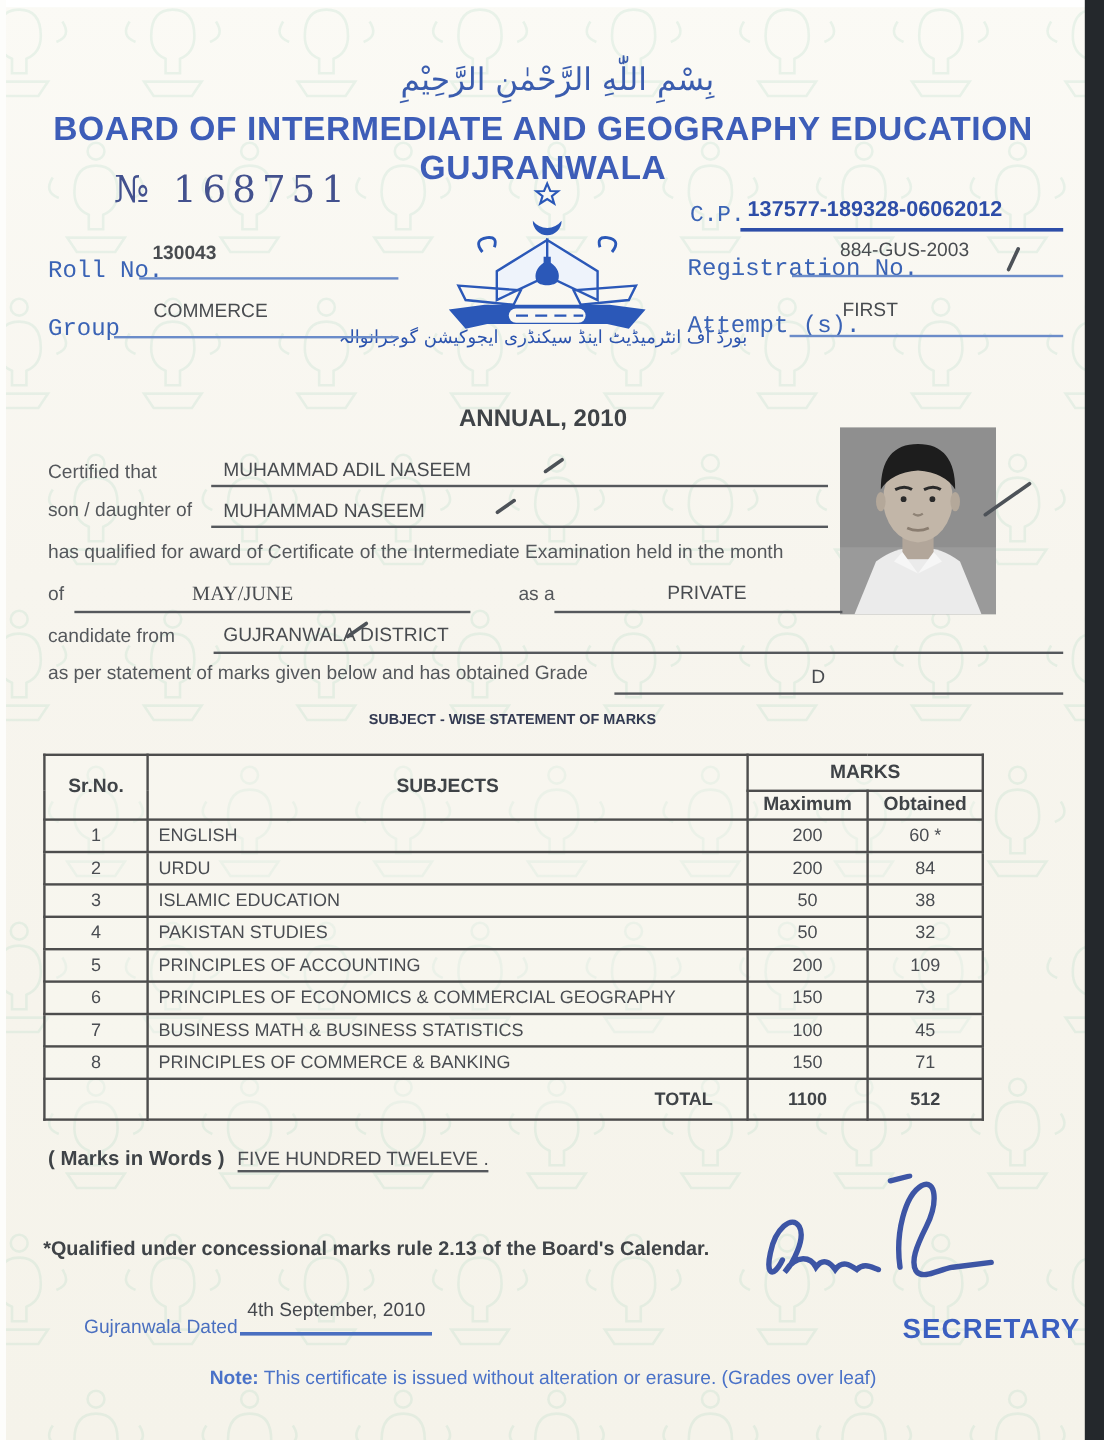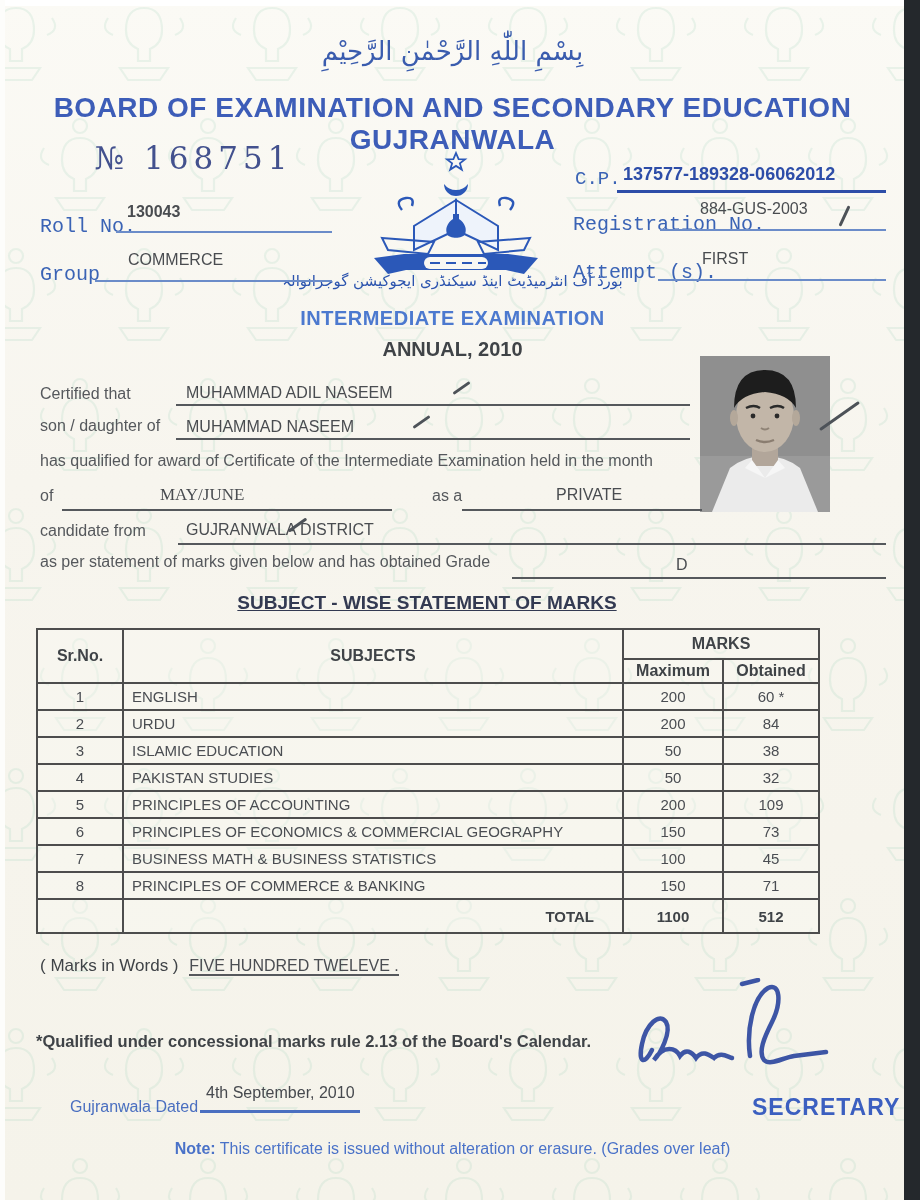--- a/index.html
+++ b/index.html
@@ -124,22 +124,22 @@
         <use href="#wm-motif" x="674" y="1150"></use>
         <use href="#wm-motif" x="802" y="1150"></use>
         <use href="#wm-motif" x="930" y="1150"></use>
       </g>
   </svg>
 
   <div class="edge-top"></div>
   <div class="edge-left"></div>
   <div class="edge-right"></div>
 
-  <div class="abs ctr" style="top:36px;font-size:26px;color:#3a5cae;font-family:'DejaVu Sans',sans-serif;">بِسْمِ اللّٰهِ الرَّحْمٰنِ الرَّحِيْمِ</div>
-  <div class="abs ctr title" style="top:92px;">BOARD OF EXAMINATION AND SECONDARY EDUCATION</div>
+  <div class="abs ctr" style="top:52px;font-size:26px;color:#3a5cae;font-family:'DejaVu Sans',sans-serif;margin-left:12px;">بِسْمِ اللّٰهِ الرَّحْمٰنِ الرَّحِيْمِ</div>
+  <div class="abs ctr title" style="top:92px;">BOARD OF INTERMEDIATE AND GEOGRAPHY EDUCATION</div>
   <div class="abs ctr title" style="top:124px;">GUJRANWALA</div>
 
   <div class="abs" style="left:95px;top:140px;font-family:'DejaVu Serif',serif;font-size:31px;color:#43518e;">
     <span>№</span>&nbsp;&nbsp;<span style="letter-spacing:5px;">168751</span>
   </div>
 
   <div class="abs blue-serif" style="left:575px;top:168px;font-size:19px;">C.P.</div>
   <div class="abs" style="left:623px;top:164px;font-size:18px;font-weight:bold;color:#2d4da8;">137577-189328-06062012</div>
   <div class="uline-navy" style="left:617px;top:190px;width:269px;"></div>
 
@@ -169,21 +169,20 @@
   <div class="tick" style="left:843px;top:205px;width:3px;height:22px;"></div>
 
   <div class="abs blue-serif" style="left:40px;top:263px;font-size:20px;">Group</div>
   <div class="abs fieldval" style="left:128px;top:251px;">COMMERCE</div>
   <div class="uline" style="left:95px;top:280px;width:237px;"></div>
 
   <div class="abs blue-serif" style="left:573px;top:261px;font-size:20px;">Attempt (s).</div>
   <div class="abs fieldval" style="left:702px;top:250px;">FIRST</div>
   <div class="uline" style="left:658px;top:279px;width:228px;"></div>
 
-  <div class="abs ctr" style="top:307px;font-size:20px;font-weight:bold;color:#4c79cf;letter-spacing:.5px;">INTERMEDIATE  EXAMINATION</div>
   <div class="abs ctr" style="top:338px;font-size:20px;font-weight:bold;color:#3f4347;">ANNUAL, 2010</div>
 
   <svg class="abs" style="left:700px;top:356px;" width="130" height="156" viewBox="0 0 130 156">
     <rect x="0" y="0" width="130" height="156" fill="#8f8f8f"></rect>
     <rect x="0" y="100" width="130" height="56" fill="#9a9a9a"></rect>
     <path d="M12,156 L30,112 Q45,100 65,100 Q85,100 100,112 L118,156 Z" fill="#ebebeb"></path>
     <rect x="52" y="88" width="26" height="22" fill="#b2a69a"></rect>
     <polygon points="52,104 65,122 45,112" fill="#f6f6f6"></polygon>
     <polygon points="78,104 65,122 85,112" fill="#f6f6f6"></polygon>
     <ellipse cx="65" cy="60" rx="29" ry="36" fill="#c2b6a8"></ellipse>
@@ -219,21 +218,21 @@
 
   <div class="abs graytxt" style="left:40px;top:522px;">candidate from</div>
   <div class="abs fieldval" style="left:186px;top:521px;">GUJRANWALA DISTRICT</div>
   <div class="uline" style="left:178px;top:543px;width:708px;border-top-color:#55585c;"></div>
   <div class="tick" style="left:296px;top:514px;width:3px;height:22px;transform:rotate(55deg);"></div>
 
   <div class="abs graytxt" style="left:40px;top:553px;">as per statement of marks given below and has obtained  Grade</div>
   <div class="abs fieldval" style="left:676px;top:556px;">D</div>
   <div class="uline" style="left:512px;top:577px;width:374px;border-top-color:#55585c;"></div>
 
-  <div class="abs" style="left:36px;top:592px;width:782px;text-align:center;font-size:19px;font-weight:bold;color:#333a52;text-decoration:underline;">SUBJECT - WISE  STATEMENT OF MARKS</div>
+  <div class="abs" style="left:36px;top:592px;width:782px;text-align:center;font-size:12px;font-weight:bold;color:#333a52;">SUBJECT - WISE  STATEMENT OF MARKS</div>
 
   <table class="marks">
     <colgroup>
         <col style="width:86px">
         <col style="width:500px">
         <col style="width:100px">
         <col style="width:96px">
       </colgroup>
     <tbody>
         <tr style="height:30px;">
@@ -296,21 +295,21 @@
     <tr style="height:34px;">
       <td></td>
       <td style="text-align:right;font-weight:bold;color:#3f4347;padding-right:28px;">TOTAL</td>
       <td style="text-align:center;font-weight:bold;color:#3f4347;">1100</td>
       <td style="text-align:center;font-weight:bold;color:#3f4347;">512</td>
     </tr>
   </tbody>
     </table>
 
   <div class="abs" style="left:40px;top:956px;font-size:17px;">
-    <span style="font-weight:normal;color:#3f4347;">( Marks in Words )</span>
+    <span style="font-weight:bold;color:#3f4347;">( Marks in Words )</span>
     <span class="uline-dark" style="color:#4a4d52;font-size:16px;margin-left:6px;">FIVE HUNDRED TWELEVE .</span>
   </div>
 
   <div class="abs" style="left:36px;top:1032px;font-size:16.5px;font-weight:bold;color:#3f4347;">*Qualified under concessional marks rule 2.13 of the Board's Calendar.</div>
 
   <svg class="abs" style="left:630px;top:978px;" width="260" height="102" viewBox="0 0 260 102">
     <g stroke="#3d55a5" stroke-width="4.5" fill="none" stroke-linecap="round">
       <path d="M22,72 C14,88 8,84 12,66 C16,46 30,34 36,44 C42,54 30,76 24,82 C34,66 46,70 50,78 C56,70 62,74 66,80 C72,72 78,76 84,80 C90,74 96,78 102,80"></path>
       <path d="M120,78 C116,50 124,18 138,10 C150,4 152,24 142,44 C134,60 128,74 134,82 C140,88 152,80 164,78 L196,74"></path>
       <path d="M112,6 L128,2"></path>

